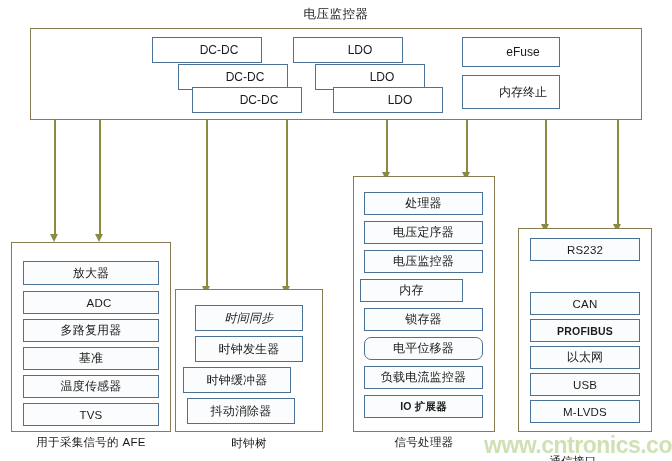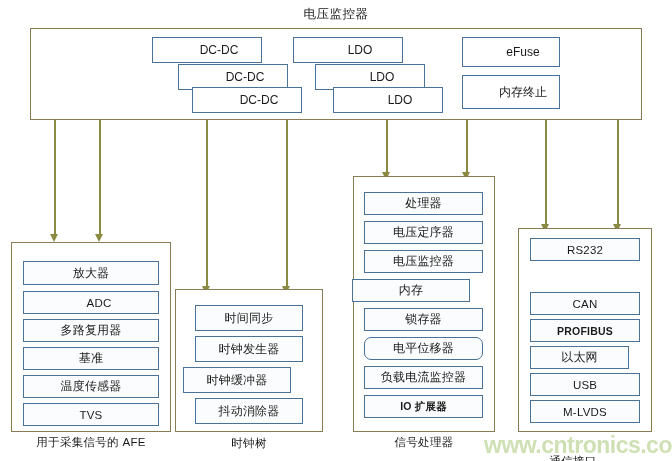--- a/index.html
+++ b/index.html
@@ -148,41 +148,41 @@
   <div class="group-frame" style="left:11px; top:242px; width:160px; height:190px;"></div>
   <div class="cell cn" style="left:23px; top:261px; width:136px; height:24px;">放大器</div>
   <div class="cell" style="left:23px; top:291px; width:136px; height:23px;padding-left:16px;">ADC</div>
   <div class="cell cn" style="left:23px; top:319px; width:136px; height:23px;">多路复用器</div>
   <div class="cell cn" style="left:23px; top:347px; width:136px; height:23px;">基准</div>
   <div class="cell cn" style="left:23px; top:375px; width:136px; height:23px;">温度传感器</div>
   <div class="cell" style="left:23px; top:403px; width:136px; height:23px;">TVS</div>
   <div class="group-caption" style="left:11px; top:435px; width:160px;">用于采集信号的 AFE</div>
 
   <div class="group-frame" style="left:175px; top:289px; width:148px; height:143px;"></div>
-  <div class="cell cn" style="left:195px; top:305px; width:108px; height:26px;">时间同步</div>
+  <div class="cell cn" style="left:195px; top:305px; width:108px; height:26px;font-style:italic;">时间同步</div>
   <div class="cell cn" style="left:195px; top:336px; width:108px; height:26px;">时钟发生器</div>
   <div class="cell cn" style="left:183px; top:367px; width:108px; height:26px;">时钟缓冲器</div>
-  <div class="cell cn" style="left:195px; top:398px; width:108px; height:26px;">抖动消除器</div>
+  <div class="cell cn" style="left:187px; top:398px; width:108px; height:26px;">抖动消除器</div>
   <div class="group-caption" style="left:175px; top:436px; width:148px;">时钟树</div>
 
   <div class="group-frame" style="left:353px; top:176px; width:142px; height:256px;"></div>
   <div class="cell cn" style="left:364px; top:192px; width:119px; height:23px;">处理器</div>
   <div class="cell cn" style="left:364px; top:221px; width:119px; height:23px;">电压定序器</div>
   <div class="cell cn" style="left:364px; top:250px; width:119px; height:23px;">电压监控器</div>
-  <div class="cell cn" style="left:352px; top:279px; width:118px; height:23px;">内存</div>
+  <div class="cell cn" style="left:360px; top:279px; width:103px; height:23px;">内存</div>
   <div class="cell cn" style="left:364px; top:308px; width:119px; height:23px;">锁存器</div>
   <div class="cell cn" style="left:364px; top:337px; width:119px; height:23px;border-radius:7px;">电平位移器</div>
   <div class="cell cn" style="left:364px; top:366px; width:119px; height:23px;">负载电流监控器</div>
   <div class="cell bold" style="left:364px; top:395px; width:119px; height:23px;">IO 扩展器</div>
   <div class="group-caption" style="left:353px; top:435px; width:142px;">信号处理器</div>
 
   <div class="group-frame" style="left:518px; top:228px; width:134px; height:204px;"></div>
   <div class="cell" style="left:530px; top:238px; width:110px; height:23px;">RS232</div>
   <div class="cell" style="left:530px; top:292px; width:110px; height:23px;">CAN</div>
   <div class="cell bold" style="left:530px; top:319px; width:110px; height:23px;">PROFIBUS</div>
-  <div class="cell cn" style="left:530px; top:346px; width:99px; height:23px;font-family:Liberation Serif, serif;">以太网</div>
+  <div class="cell cn" style="left:530px; top:346px; width:110px; height:23px;font-family:Liberation Serif, serif;">以太网</div>
   <div class="cell" style="left:530px; top:373px; width:110px; height:23px;">USB</div>
   <div class="cell" style="left:530px; top:400px; width:110px; height:23px;">M-LVDS</div>
   <div class="group-caption" style="left:506px; top:434px; width:134px;margin-top:20px;">通信接口</div>
 
   <div class="watermark" style="left:484px; top:432px;">www.cntronics.com</div>
 
 </div>
 
 </body></html>

